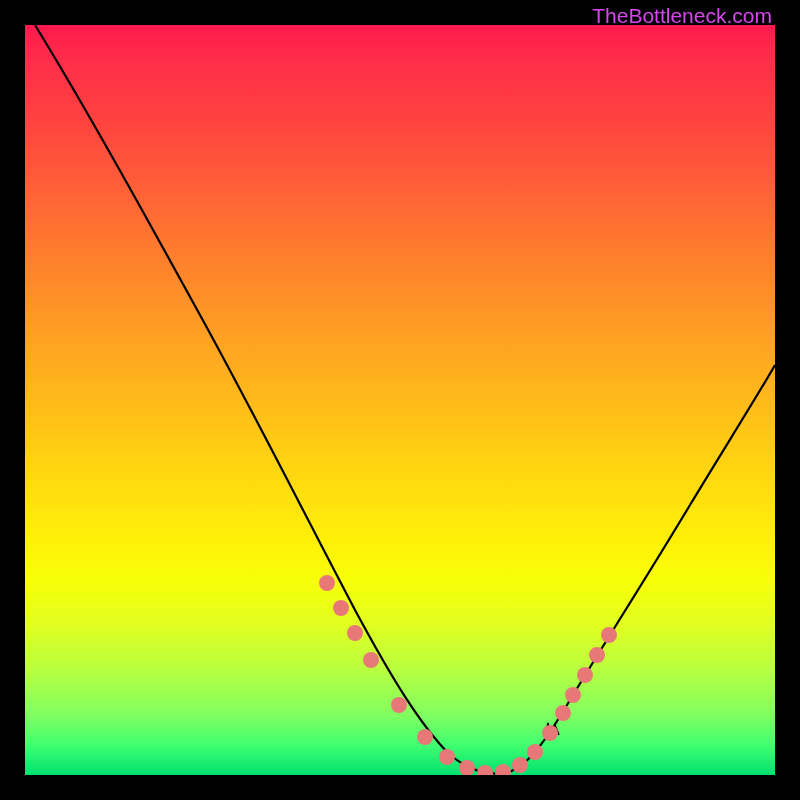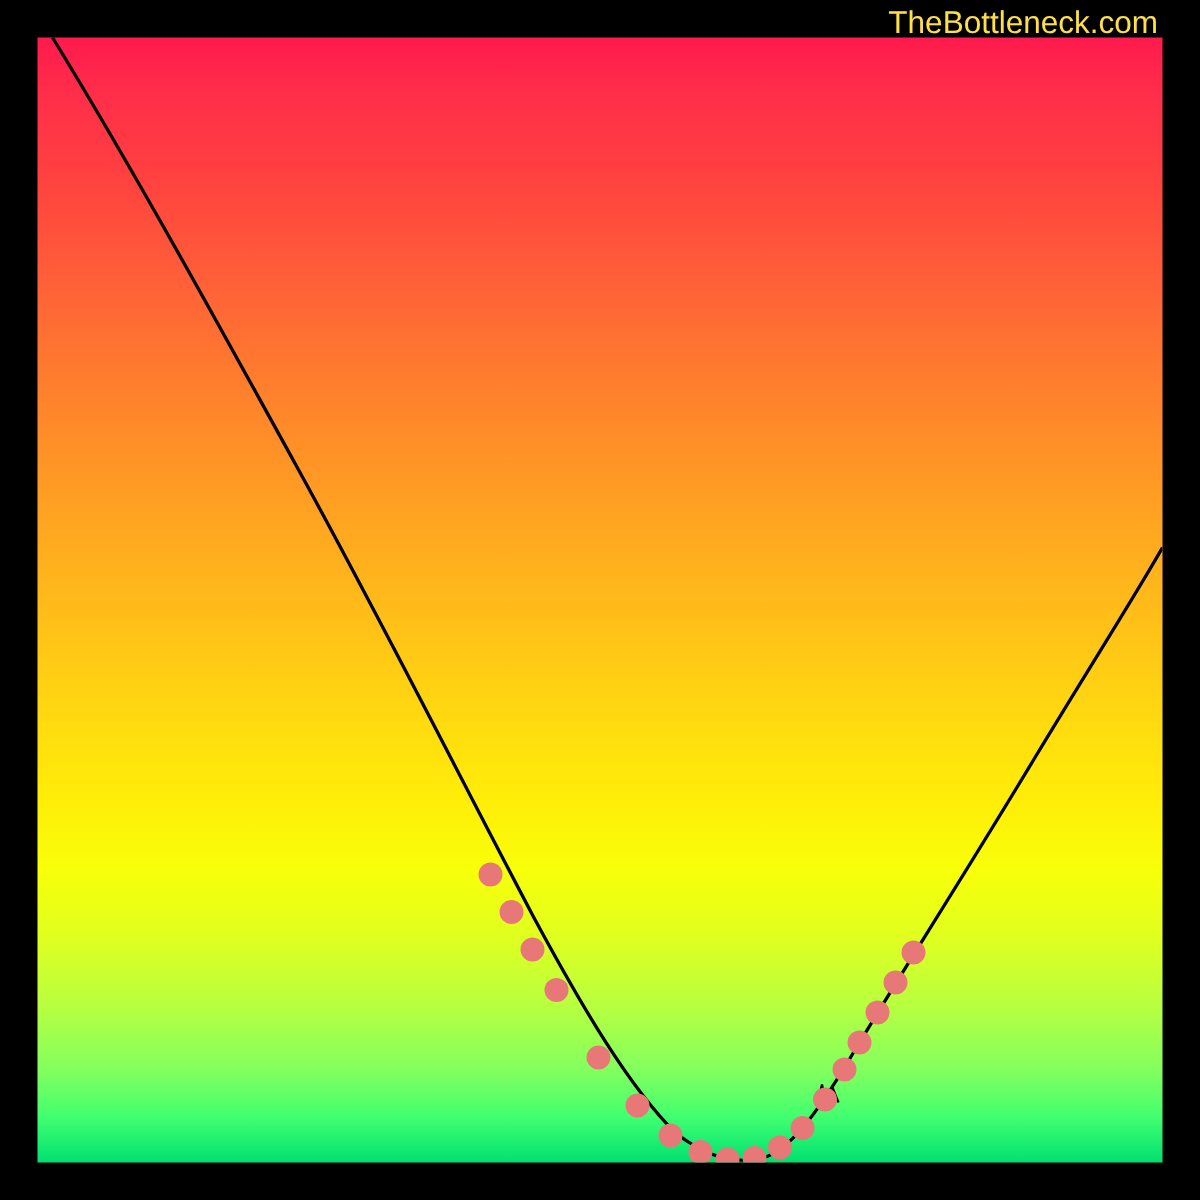--- a/index.html
+++ b/index.html
@@ -42,21 +42,21 @@
     #b8ff40 86%,
     #80ff60 92%,
     #40ff70 96%,
     #00e070 100%
   );
 }
 .watermark {
   position: absolute;
   top: 4px;
   right: 28px;
-  color: #fde047;
+  color: #d946ef;
   font-size: 21px;
   font-weight: normal;
   z-index: 10;
 }
 svg.curve {
   position: absolute;
   top: 25px;
   left: 25px;
   width: 750px;
   height: 750px;

